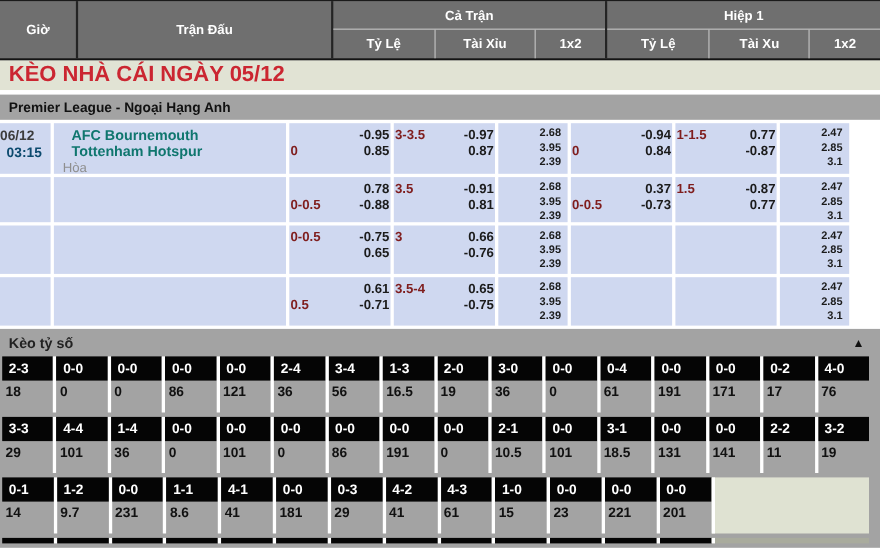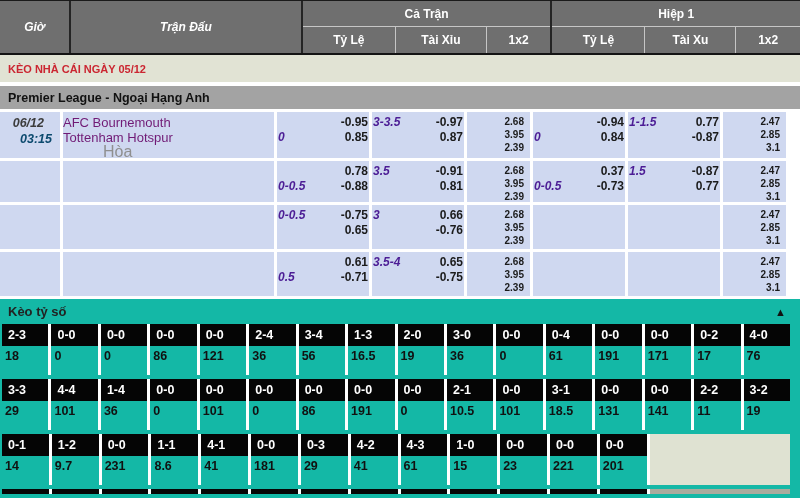--- a/index.html
+++ b/index.html
@@ -4,58 +4,58 @@
 <style>
   * { box-sizing: border-box; }
   html,body { margin:0; padding:0; }
   body {
     width:800px; height:500px; overflow:hidden; background:#fff;
     font-family:"Liberation Sans", sans-serif;
   }
   
   .header { display:flex; height:55px; background:#6f6f6f; color:#fff;
     font-size:12px; font-weight:bold; border-top:1px solid #1a1a1a; border-bottom:2px solid #141414; }
-  .hc { display:flex; align-items:center; justify-content:center;font-style:italic; }
+  .hc { display:flex; align-items:center; justify-content:center; }
   .col-sep { width:2px; background:#242424; }
   .h-time { width:70px; }
   .h-match { width:233px; }
   .h-group { width:251px; display:flex; flex-direction:column; }
   .h-group-label { height:26px; display:flex; align-items:center; justify-content:center;
     border-bottom:1px solid #c6c6c6; }
   .h-sub { flex:1; display:flex; }
   .h-sub > div { display:flex; align-items:center; justify-content:center; }
   .h-sub .w1 { width:92px; }
   .h-sub .w2 { width:92px; border-left:1px solid #c6c6c6; border-right:1px solid #c6c6c6; }
   .h-sub .w3 { flex:1; }
   
-  .title-bar { height:27px; background:#e1e3d4; color:#cb2631; font-size:11px; font-weight:bold;
+  .title-bar { height:27px; background:#e1e3d4; color:#cb2631; font-size:20px; font-weight:bold;
     display:flex; align-items:center; padding-left:8px; }
   .gap4 { height:4px; background:#fff; }
   .league-bar { height:23px; background:#a3a3a3; color:#111; font-size:12.5px; font-weight:bold;
     display:flex; align-items:center; padding-left:8px; }
   
   .odds-area { background:#fff; padding-top:3px; }
   .odds-row { display:flex; gap:3px; margin-bottom:3px; }
   .cell { background:#cfd8f0; padding-top:3px; }
-  .c-time { width:60px;font-style:italic; } .c-match { width:211px; }
+  .c-time { width:46px; } .c-match { width:211px; }
   .c-hdp { width:92px; } .c-ou { width:92px; } .c-1x2 { width:63px; }
   .line { display:flex; justify-content:space-between; padding:0 1px;
     font-size:12px; font-weight:bold; color:#1b1b1b; line-height:15px; }
-  .line .lft { color:#4c1d95;font-style:italic; }
+  .line .lft { color:#7f1d1d; }
   .line .rgt { margin-left:auto; }
   .line-x { text-align:right; padding-right:6px; font-size:10px; font-weight:bold;
     line-height:13px; color:#1b1b1b; }
   .date { color:#3c3c3c; font-weight:bold; font-size:12.5px; text-align:right;
     padding-right:16px; line-height:17px; }
   .time { color:#0c4a6e; font-weight:bold; font-size:12.5px; text-align:right;
     padding-right:8px; line-height:15px; }
-  .team { font-size:13px; font-weight:normal; color:#701a75; line-height:15px; padding-left:0; }
-  .draw { font-size:16px; color:#8f8f8f; line-height:14px; padding-left:8px;margin-left:32px; }
+  .team { font-size:13px; font-weight:bold; color:#0f766e; line-height:15px; padding-left:16px; }
+  .draw { font-size:12px; color:#8f8f8f; line-height:14px; padding-left:8px; }
   
-  .score-section { background:#14b8a6; height:199px; }
+  .score-section { background:#a3a3a3; height:199px; }
   .score-bar { height:25px; display:flex; align-items:center; font-size:13px; font-weight:bold;
     color:#222; padding:0 14px 0 8px; }
   .score-bar .spacer { flex:1; }
   .arrow { font-size:11px; color:#111; cursor:pointer; }
   .score-grid { margin:0 10px 0 2px; }
   .sg-row { display:flex; margin-bottom:4px; }
   .sg-col { flex:1; border-left:3px solid #fff; }
   .sg-col:first-child { border-left:none; }
   .sg-sc { height:22px; background:#050505; color:#fff; font-size:12.5px; font-weight:bold;
     line-height:22px; padding-left:6px; }

